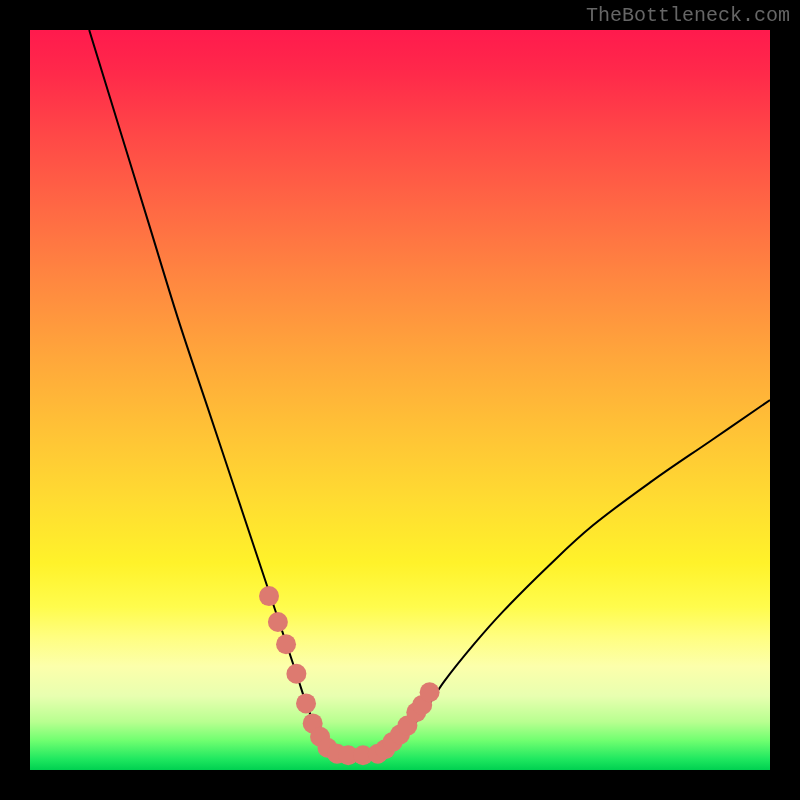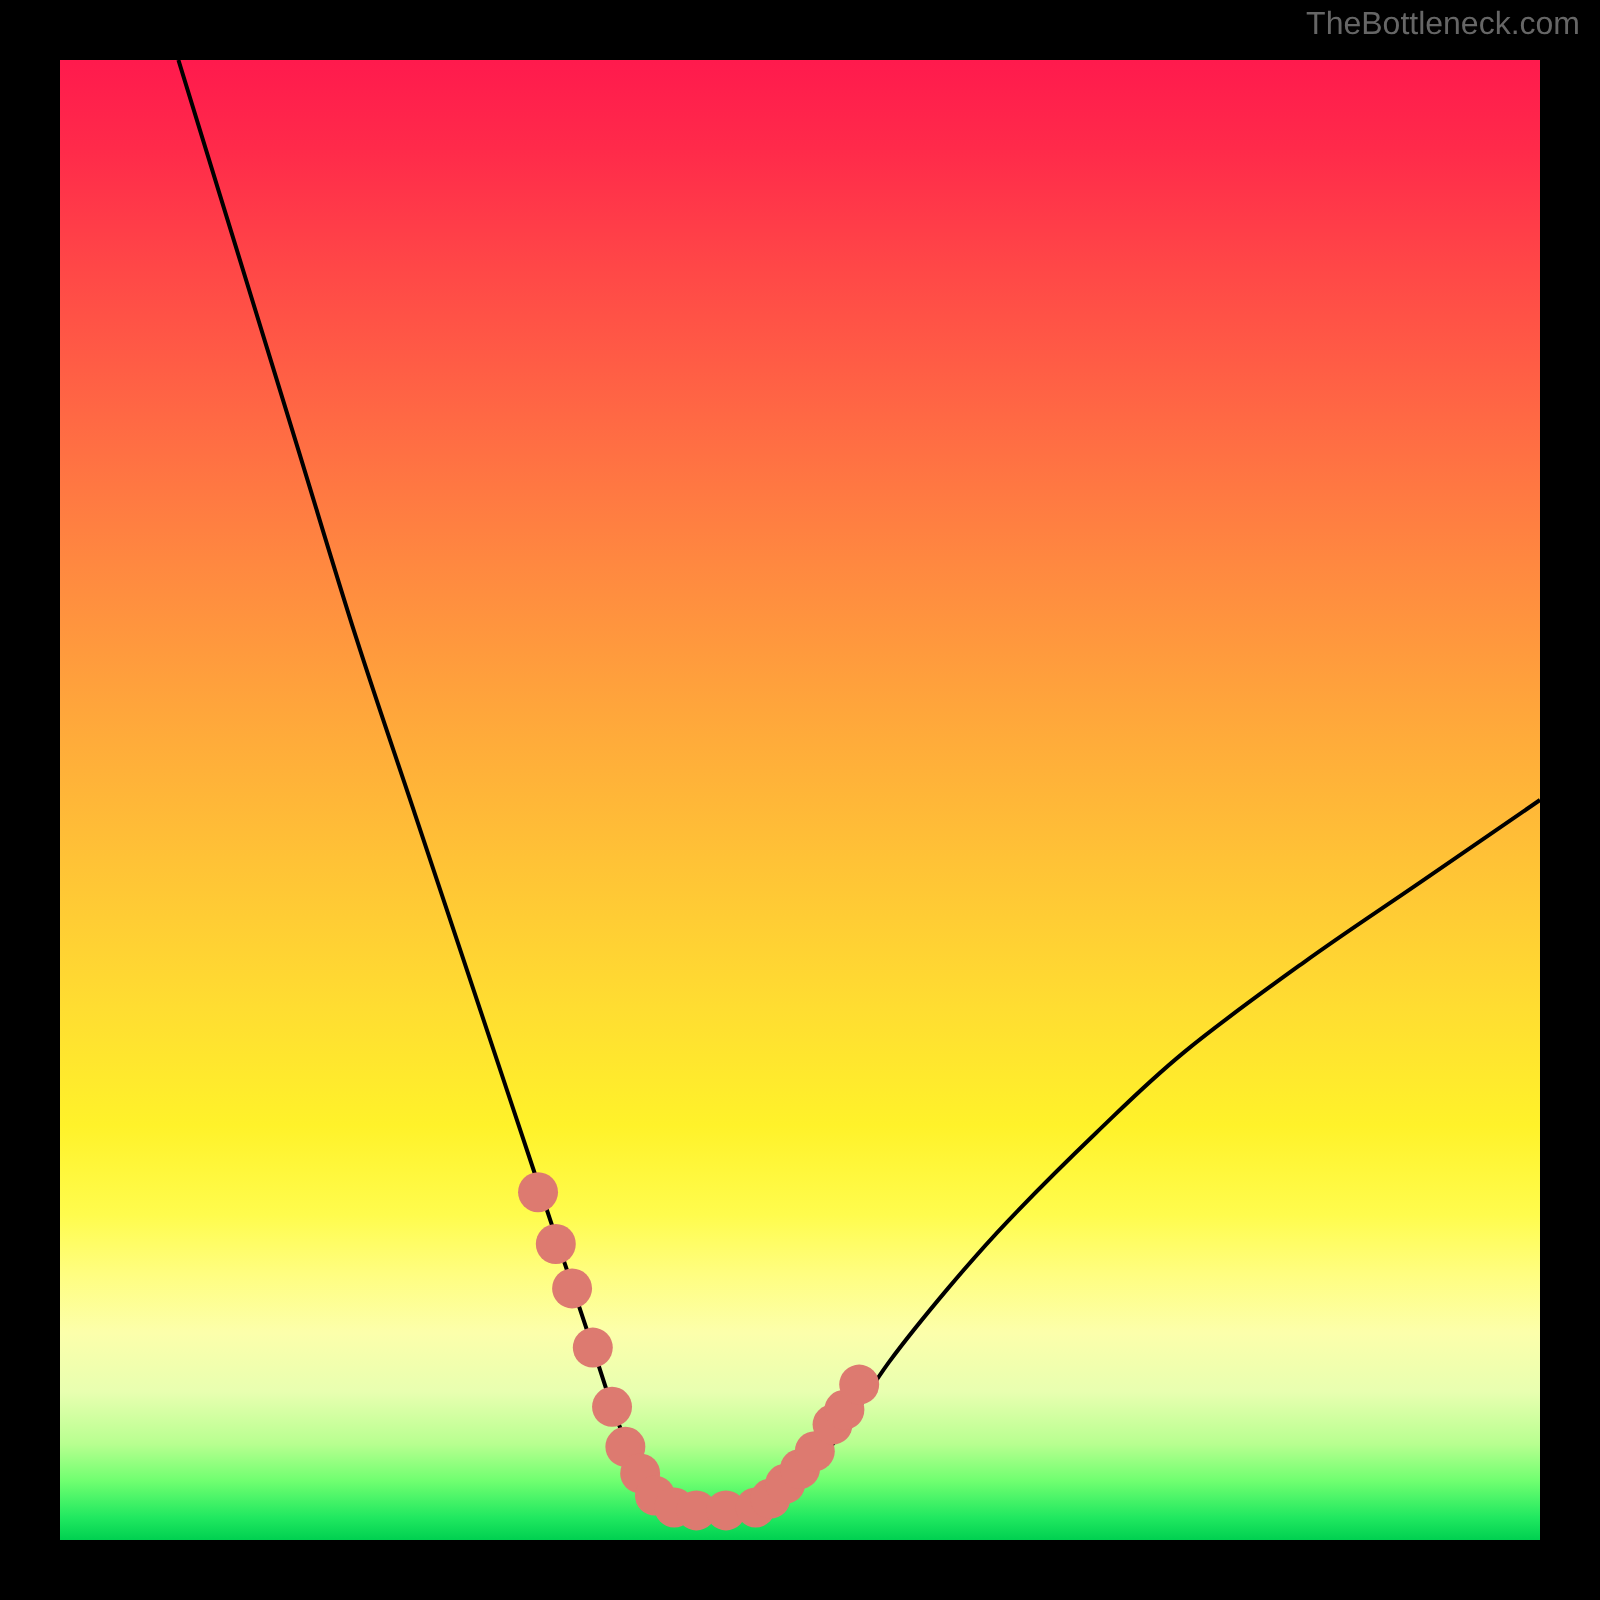--- a/index.html
+++ b/index.html
@@ -8,22 +8,22 @@
     width: 800px;
     height: 800px;
     background: #000;
     position: relative;
   }
   .watermark {
     position: absolute;
     top: 4px;
     right: 10px;
     color: #666;
-    font-family: Liberation Sans, sans-serif;
-    font-size: 16px;
+    font-family: Liberation Mono, monospace;
+    font-size: 20px;
     font-weight: 500;
     z-index: 10;
   }
   .plot-area {
     position: absolute;
     left: 30px;
     top: 30px;
     width: 740px;
     height: 740px;
   }

